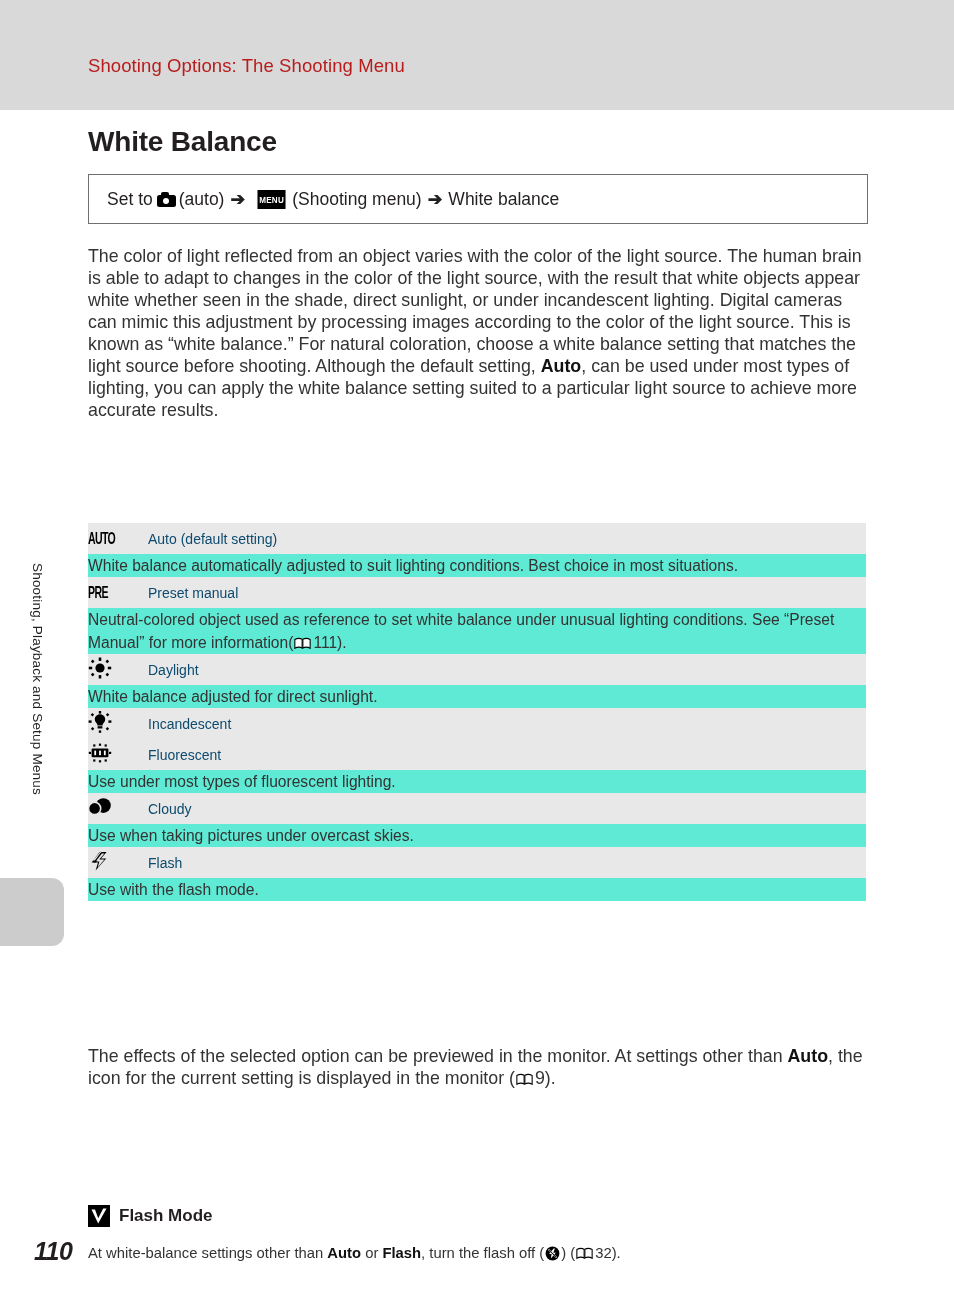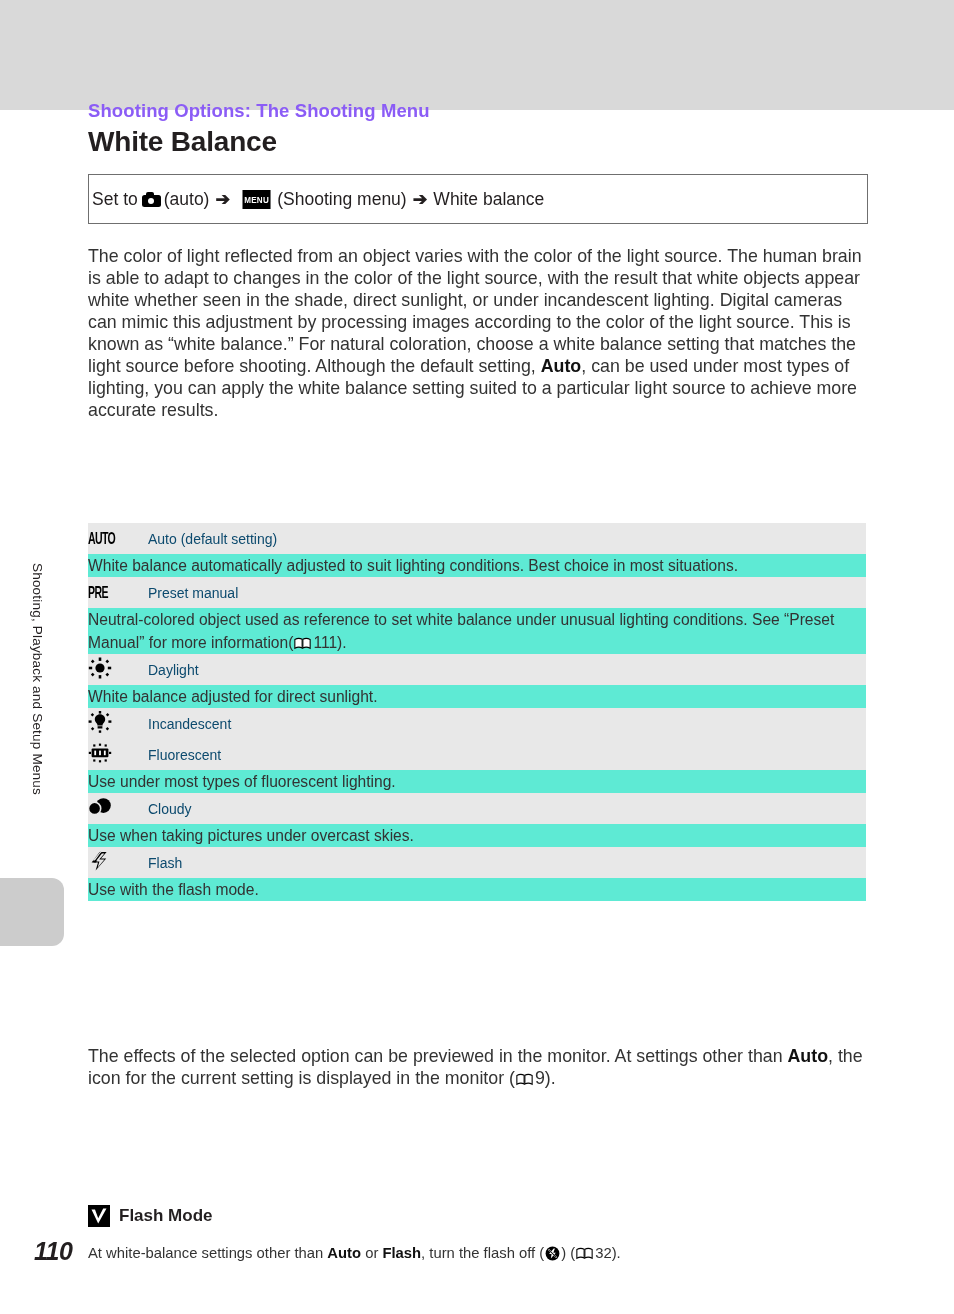--- a/index.html
+++ b/index.html
@@ -13,24 +13,23 @@
     overflow: hidden;
   }
 
   
   .header-bar {
     position:absolute; left:0; top:0; width:954px; height:110px;
     background:#d9d9d9;
   }
   .header-title {
     position:absolute; left:88px; top:66px;
-    font-size:18.5px; font-weight:700; color:#8b5cf6;
+    font-size:18.5px; font-weight:400; color:#b91c1c;
     letter-spacing:.1px; white-space:nowrap;
     transform: translateY(-50%);
-    margin-top: 45px;
   }
 
   
   .side-tab {
     position:absolute; left:-20px; top:878px;
     width:84px; height:68px; background:#cccccc;
     border-radius:0 12px 12px 0;
   }
   .side-label {
     position:absolute; left:30px; top:563px;
@@ -49,21 +48,21 @@
   h1.section-title {
     margin:0; position:absolute; left:88px; top:126px;
     font-size:28px; font-weight:bold; letter-spacing:-.2px;
   }
 
   
   .navbox {
     position:absolute; left:88px; top:174px;
     width:780px; height:50px;
     border:1px solid #6f6f6f; background:#fff;
-    display:flex; align-items:center; padding-left:3px;
+    display:flex; align-items:center; padding-left:18px;
     font-size:17.5px;
   }
   .navbox .seg { white-space:nowrap; }
 
   .icon-camera {
     width:19px; height:15px; position:relative;
     vertical-align:-2px; margin:0 3px 0 4px;
   }
   .icon-camera .body {
     position:absolute; left:0; bottom:0; width:19px; height:12px;

